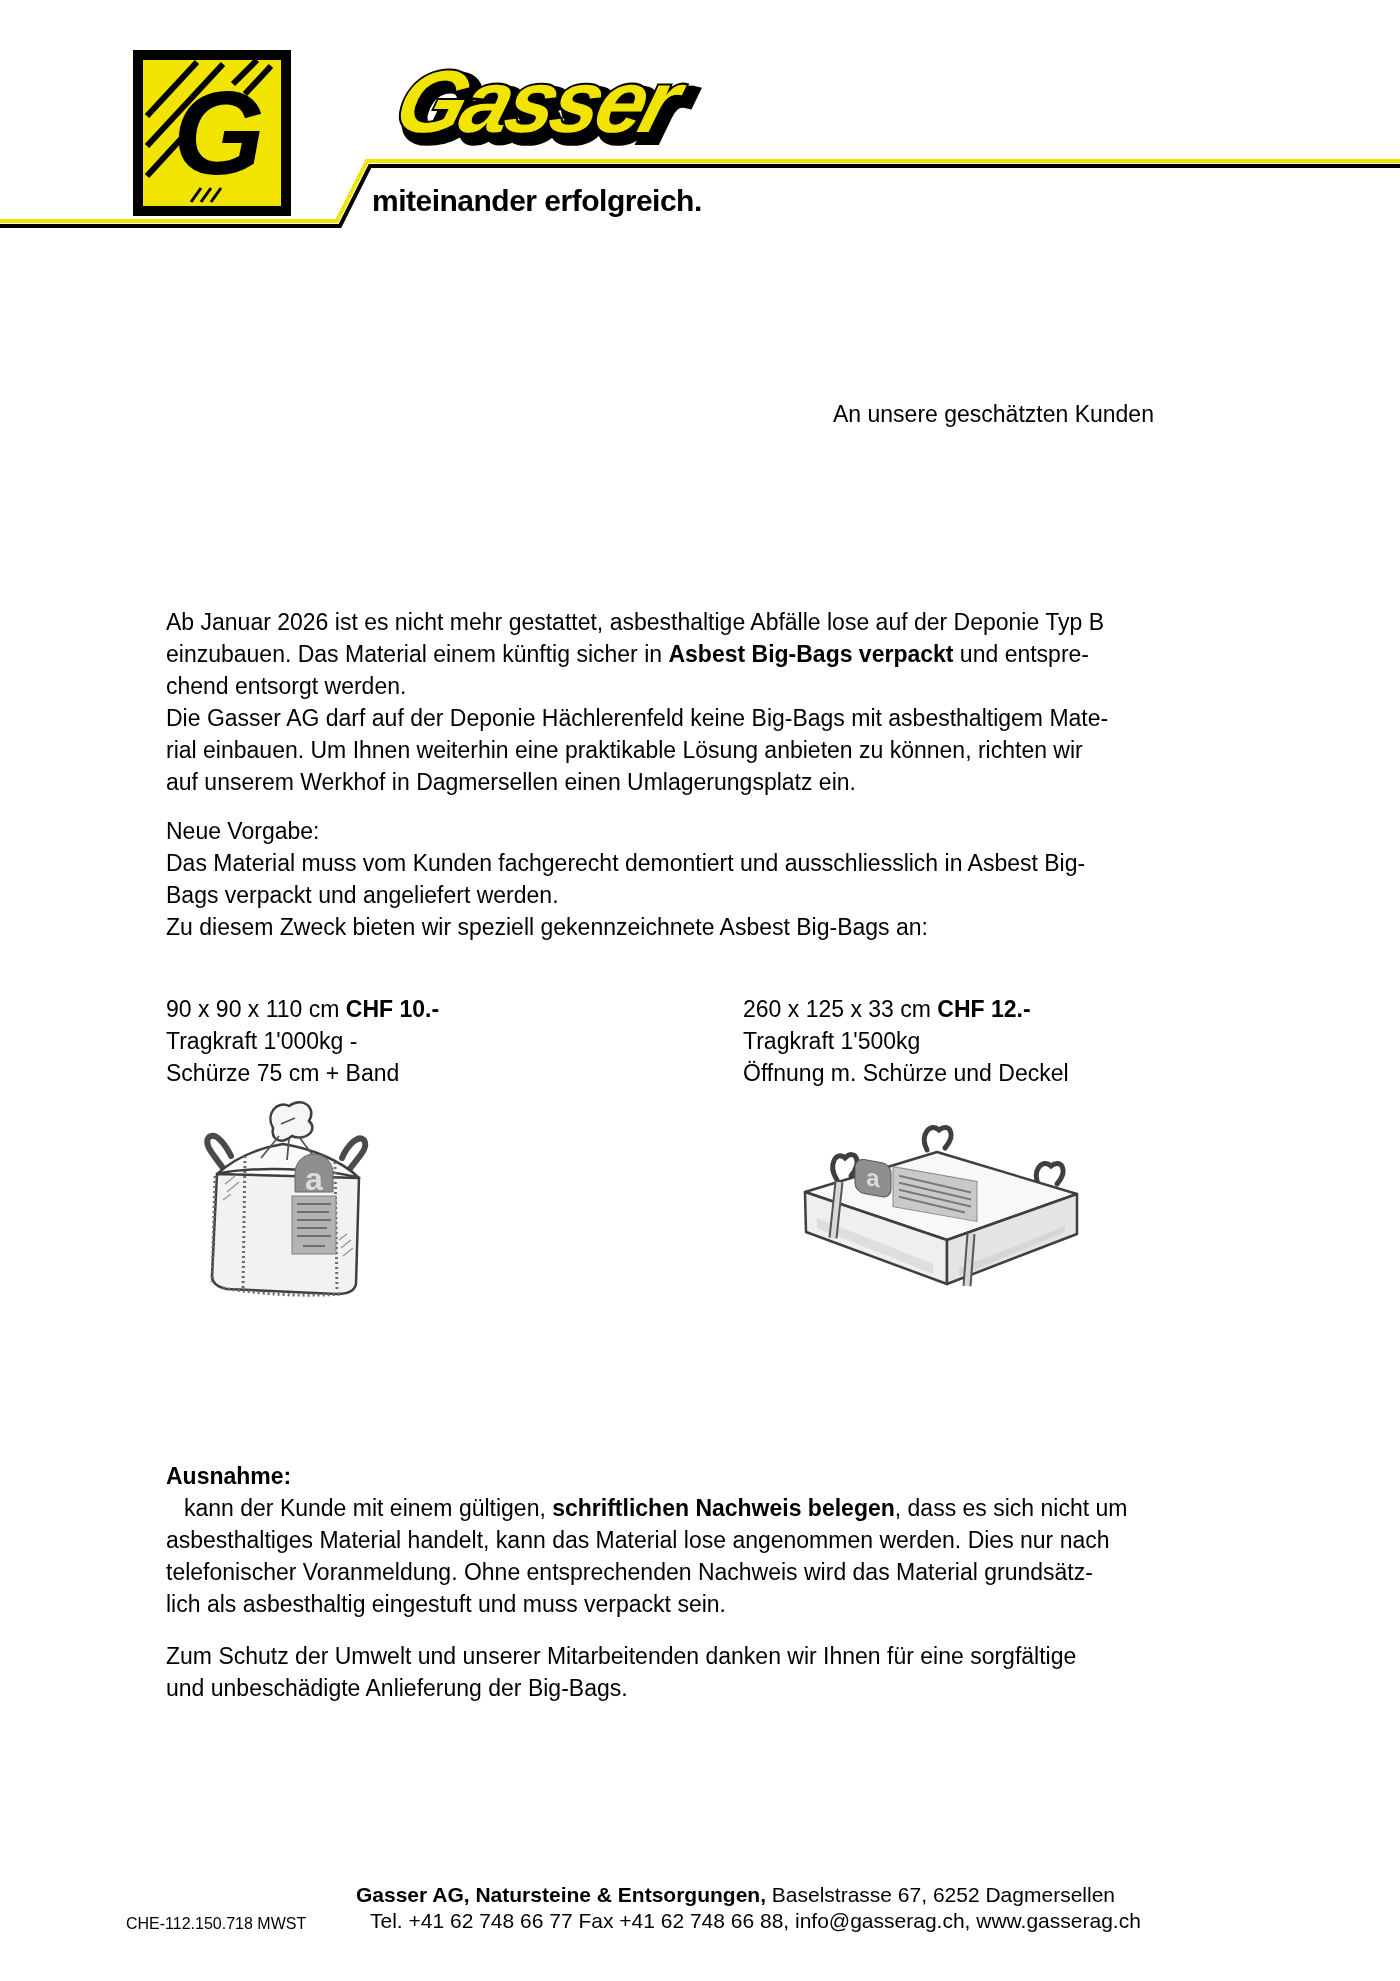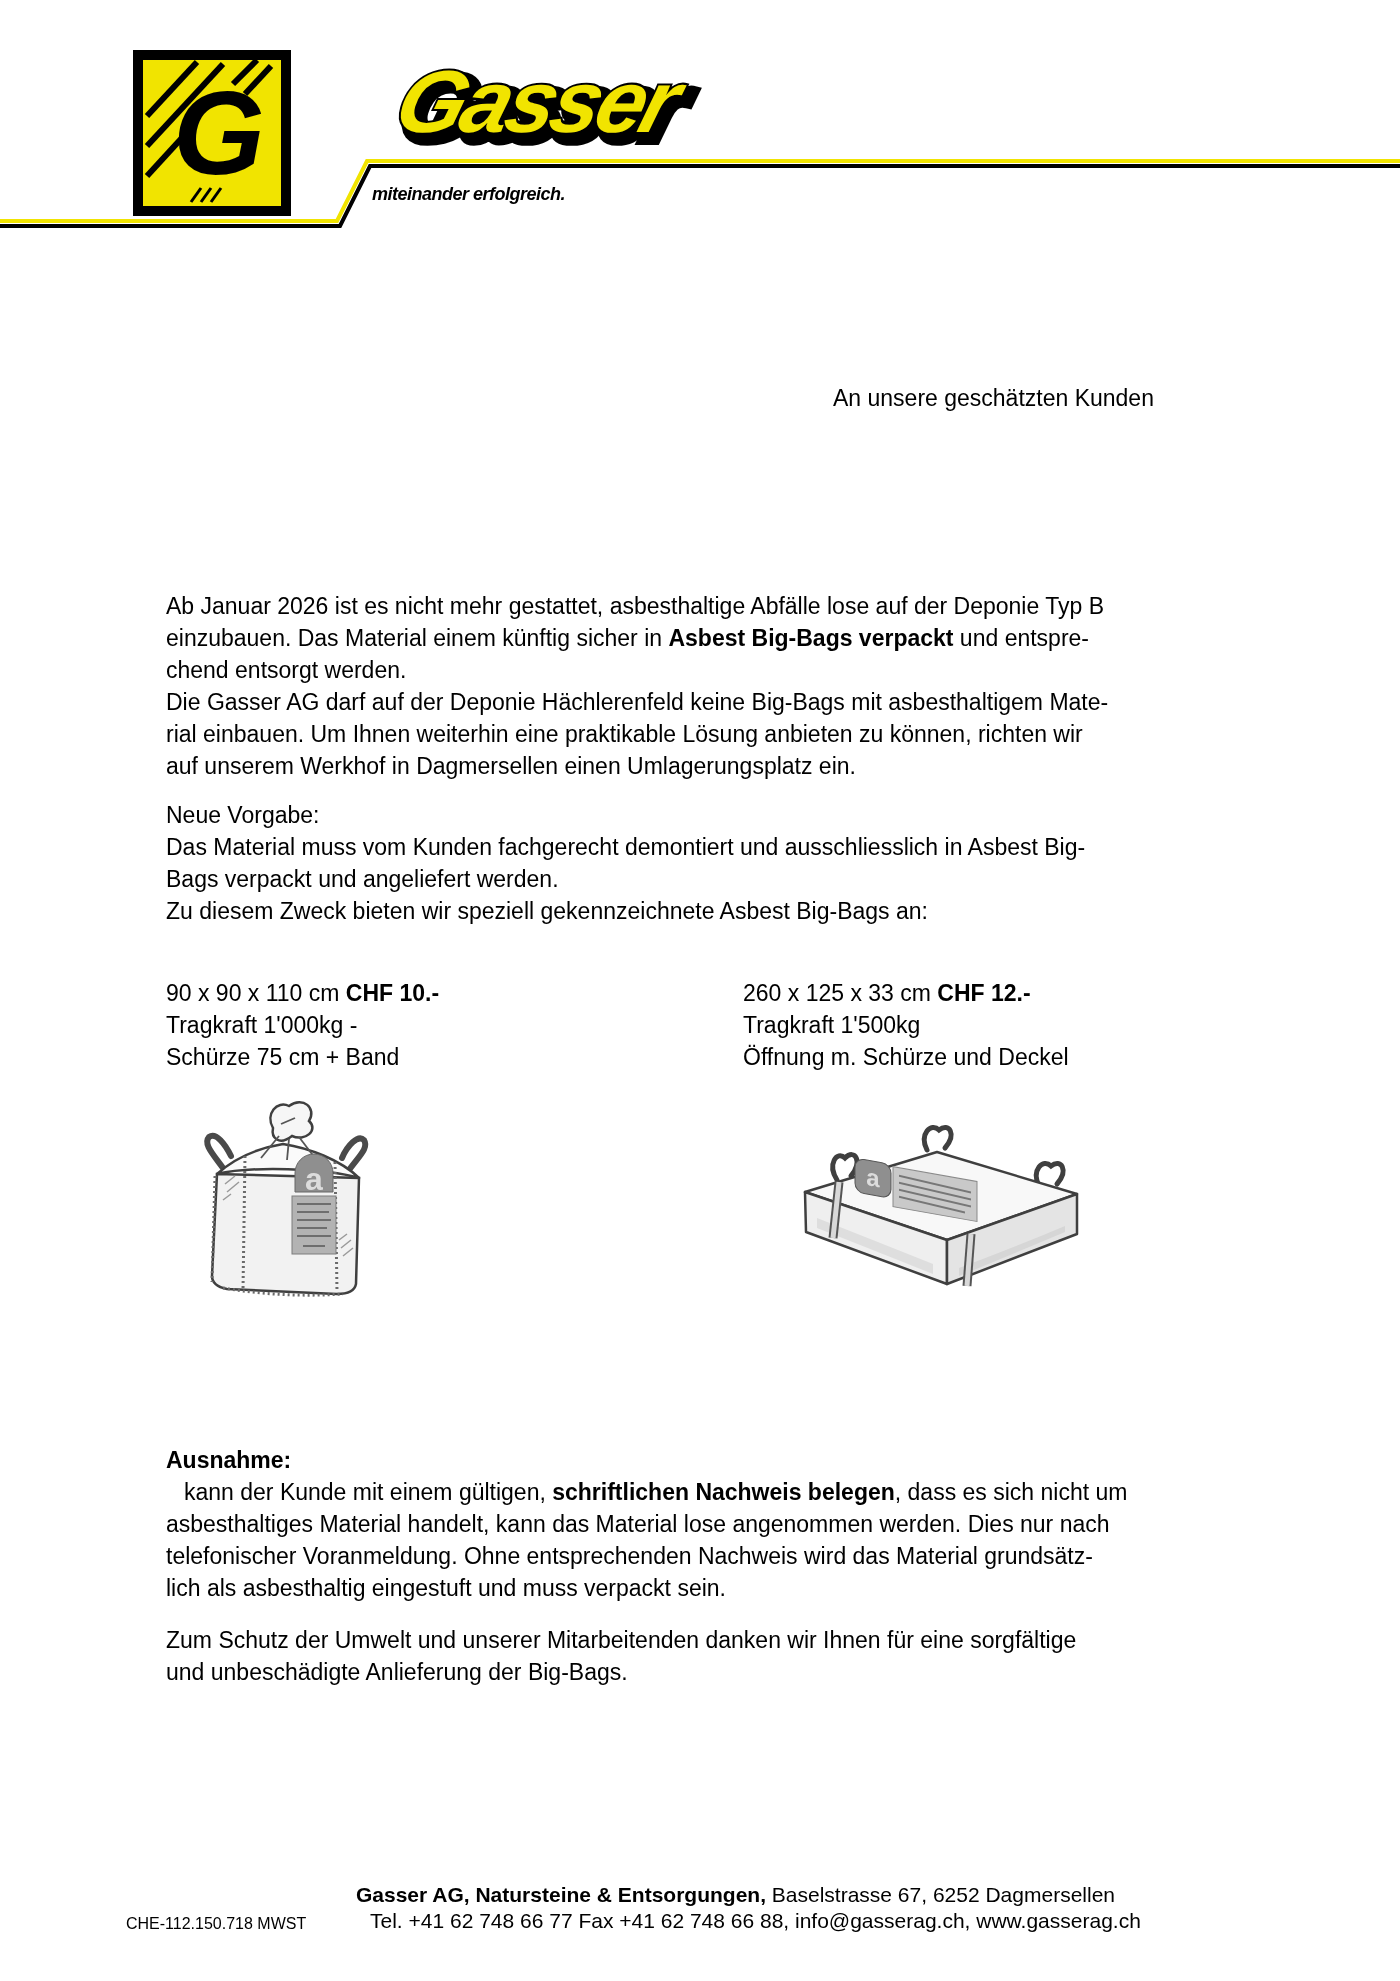--- a/index.html
+++ b/index.html
@@ -2,26 +2,26 @@
 <html style="--brand-yellow: #F1E400;"><head>
 <meta charset="utf-8">
 <style>
   html,body { margin:0; padding:0; background:#888; }
   .page {
     position:relative; width:1400px; height:1981px; margin:0 auto;
     background:#ffffff; overflow:hidden;
     font-family:"Liberation Sans", sans-serif; color:#000;
   }
   .abs { position:absolute; }
-  .ln  { position:absolute; font-size:23px; line-height:32px; white-space:nowrap; }
+  .ln  { position:absolute; font-size:23px; line-height:32px; white-space:nowrap;margin-top:16px; }
   .b   { font-weight:bold; }
   .subject { font-weight:bold; }
   .tagline {
     position:absolute; left:372px; top:184px;
-    font-size:18px; font-weight:bold; font-style:italic; letter-spacing:-0.5px;
+    font-size:30px; font-weight:bold; letter-spacing:-0.5px;
     white-space:nowrap;
   }
   .fln { position:absolute; font-size:21px; line-height:26px; white-space:nowrap; }
   .vat { position:absolute; font-size:16px; line-height:24px; white-space:nowrap; }
   svg { display:block; }
 </style>
 </head>
 <body>
 
 <div class="page">

